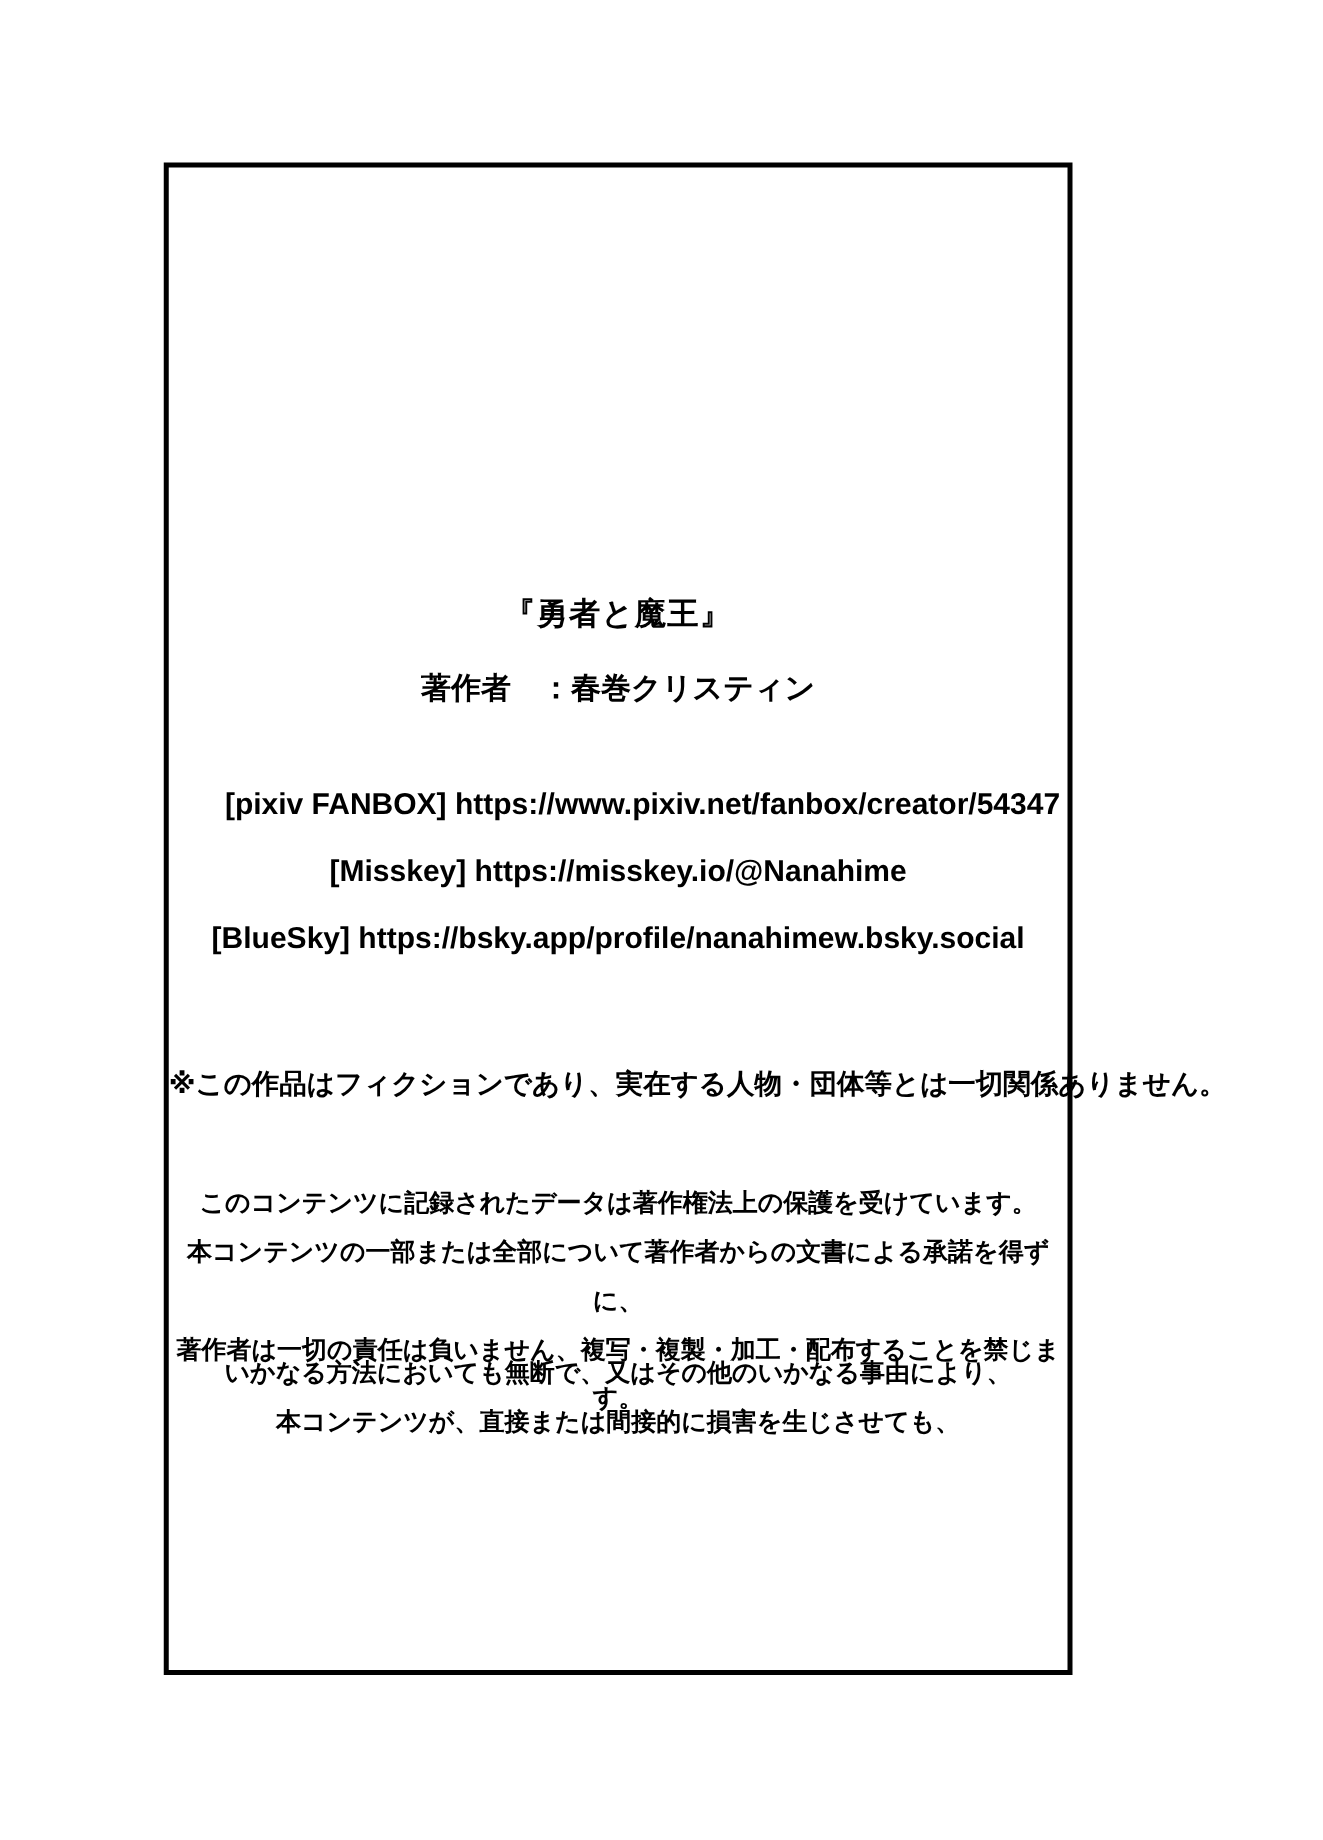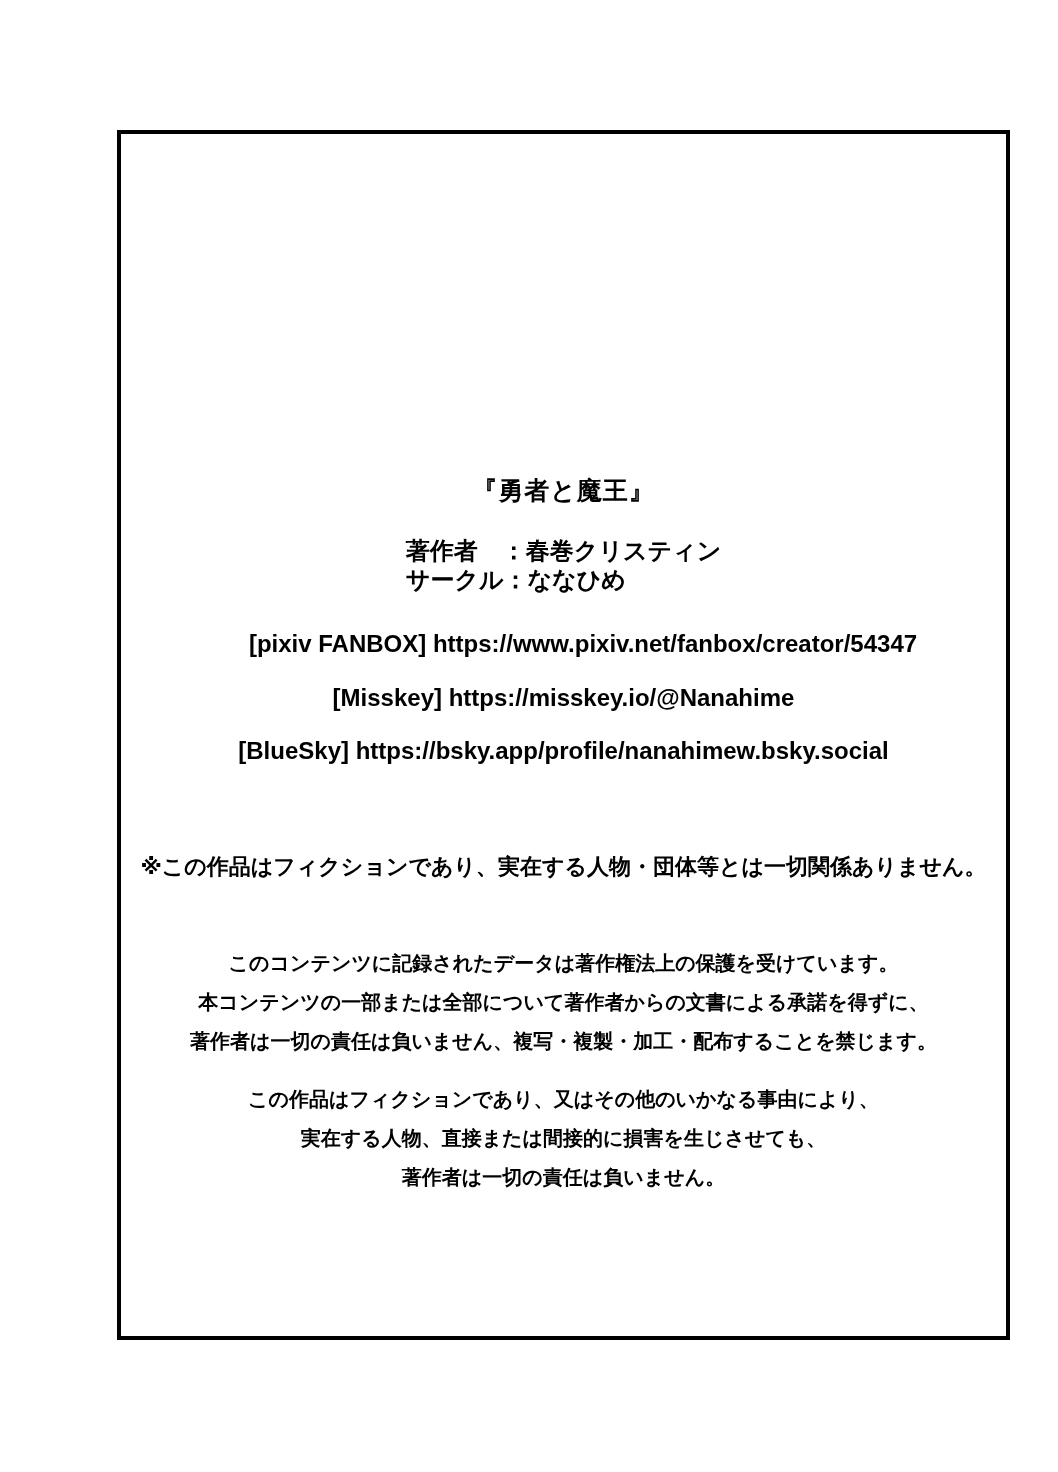--- a/index.html
+++ b/index.html
@@ -11,23 +11,23 @@
     position: relative;
     width: 1058px;
     height: 1472px;
     background: #ffffff;
     color: #000000;
     font-family: "Liberation Sans", "DejaVu Sans", sans-serif;
     overflow: hidden;
   }
   .frame {
     position: absolute;
-    left: 117px;
+    left: 131px;
     top: 130px;
-    width: 893px;
+    width: 727px;
     height: 1210px;
     border: 4px solid #000000;
     box-sizing: border-box;
   }
   .tline {
     position: absolute;
     left: 0;
     right: 0;
     text-align: center;
     font-weight: bold;
@@ -71,21 +71,20 @@
 <body>
 
 <div class="page">
   <div class="frame">
 
     <div class="tline work-title">『勇者と魔王』</div>
 
     <div class="tline credits">
       <span class="credits-inner">
         <span style="display:block">著作者　：春巻クリスティン</span>
-        <span style="display:block">サークル：ななひめ</span>
       </span>
     </div>
 
     <div class="tline link-row link-pixiv">
       <span>[pixiv FANBOX]</span>
       <span>https://www.pixiv.net/fanbox/creator/54347</span>
     </div>
 
     <div class="tline link-row link-bluesky">
       <span>[BlueSky]</span>
@@ -99,19 +98,18 @@
 
     <div class="tline fiction-note">※この作品はフィクションであり、実在する人物・団体等とは一切関係ありません。</div>
 
     <div class="para para-copyright">
       <div>このコンテンツに記録されたデータは著作権法上の保護を受けています。</div>
       <div>本コンテンツの一部または全部について著作者からの文書による承諾を得ずに、</div>
       <div>著作者は一切の責任は負いません、複写・複製・加工・配布することを禁じます。</div>
     </div>
 
     <div class="para para-adult">
-      <div>この作品はフィクションであり、又はその他のいかなる事由により、</div>
-      <div>実在する人物、直接または間接的に損害を生じさせても、</div>
-      <div>著作者は一切の責任は負いません。</div>
+      <div>いかなる方法においても無断で、又はその他のいかなる事由により、</div>
+      <div>本コンテンツが、直接または間接的に損害を生じさせても、</div>
     </div>
 
   </div>
 </div>
 
 </body></html>

